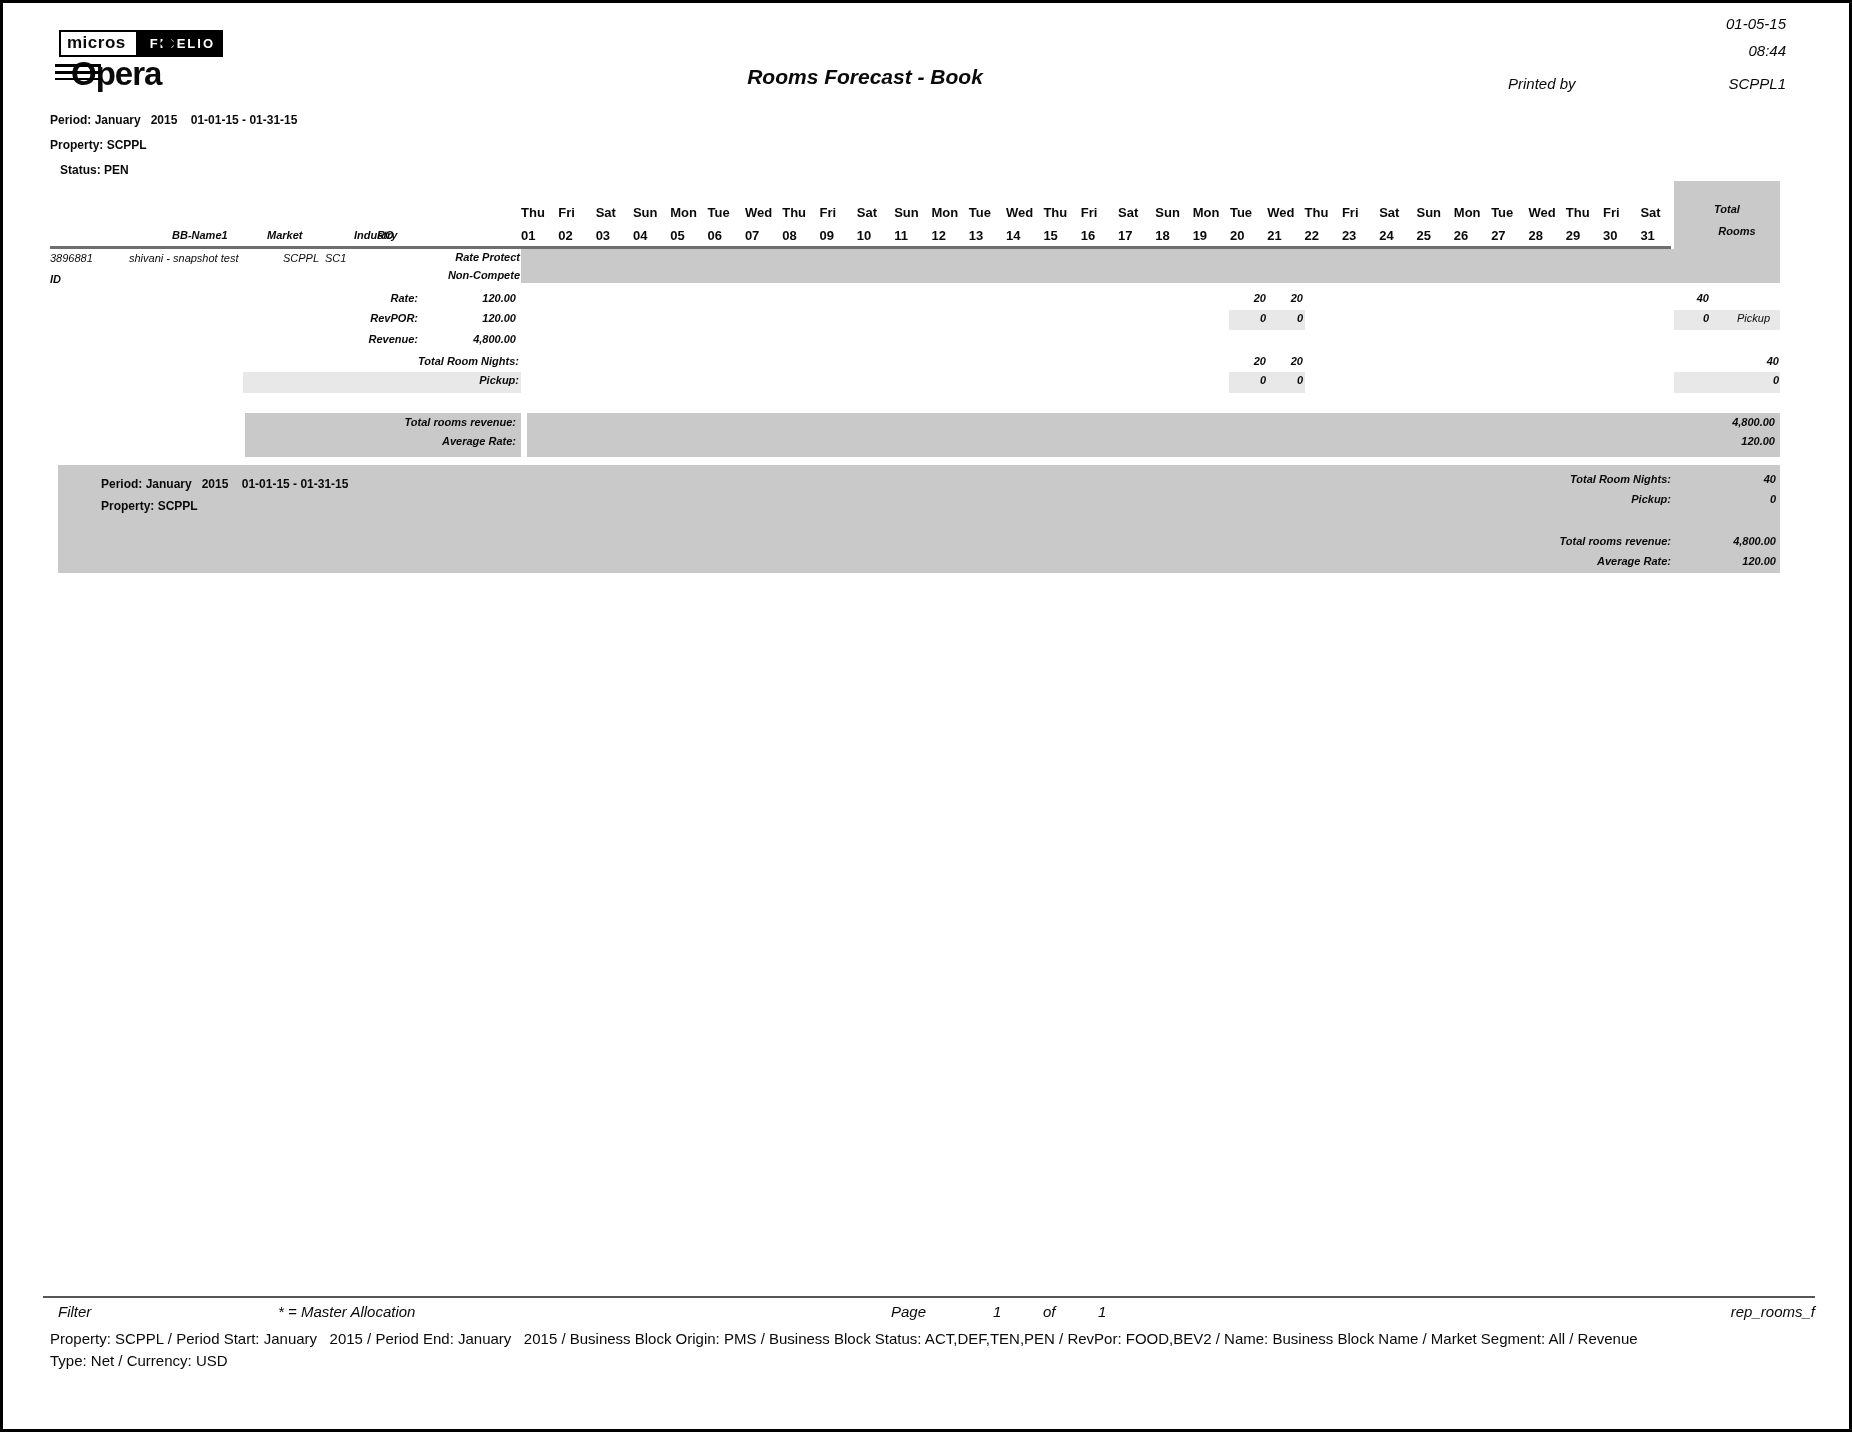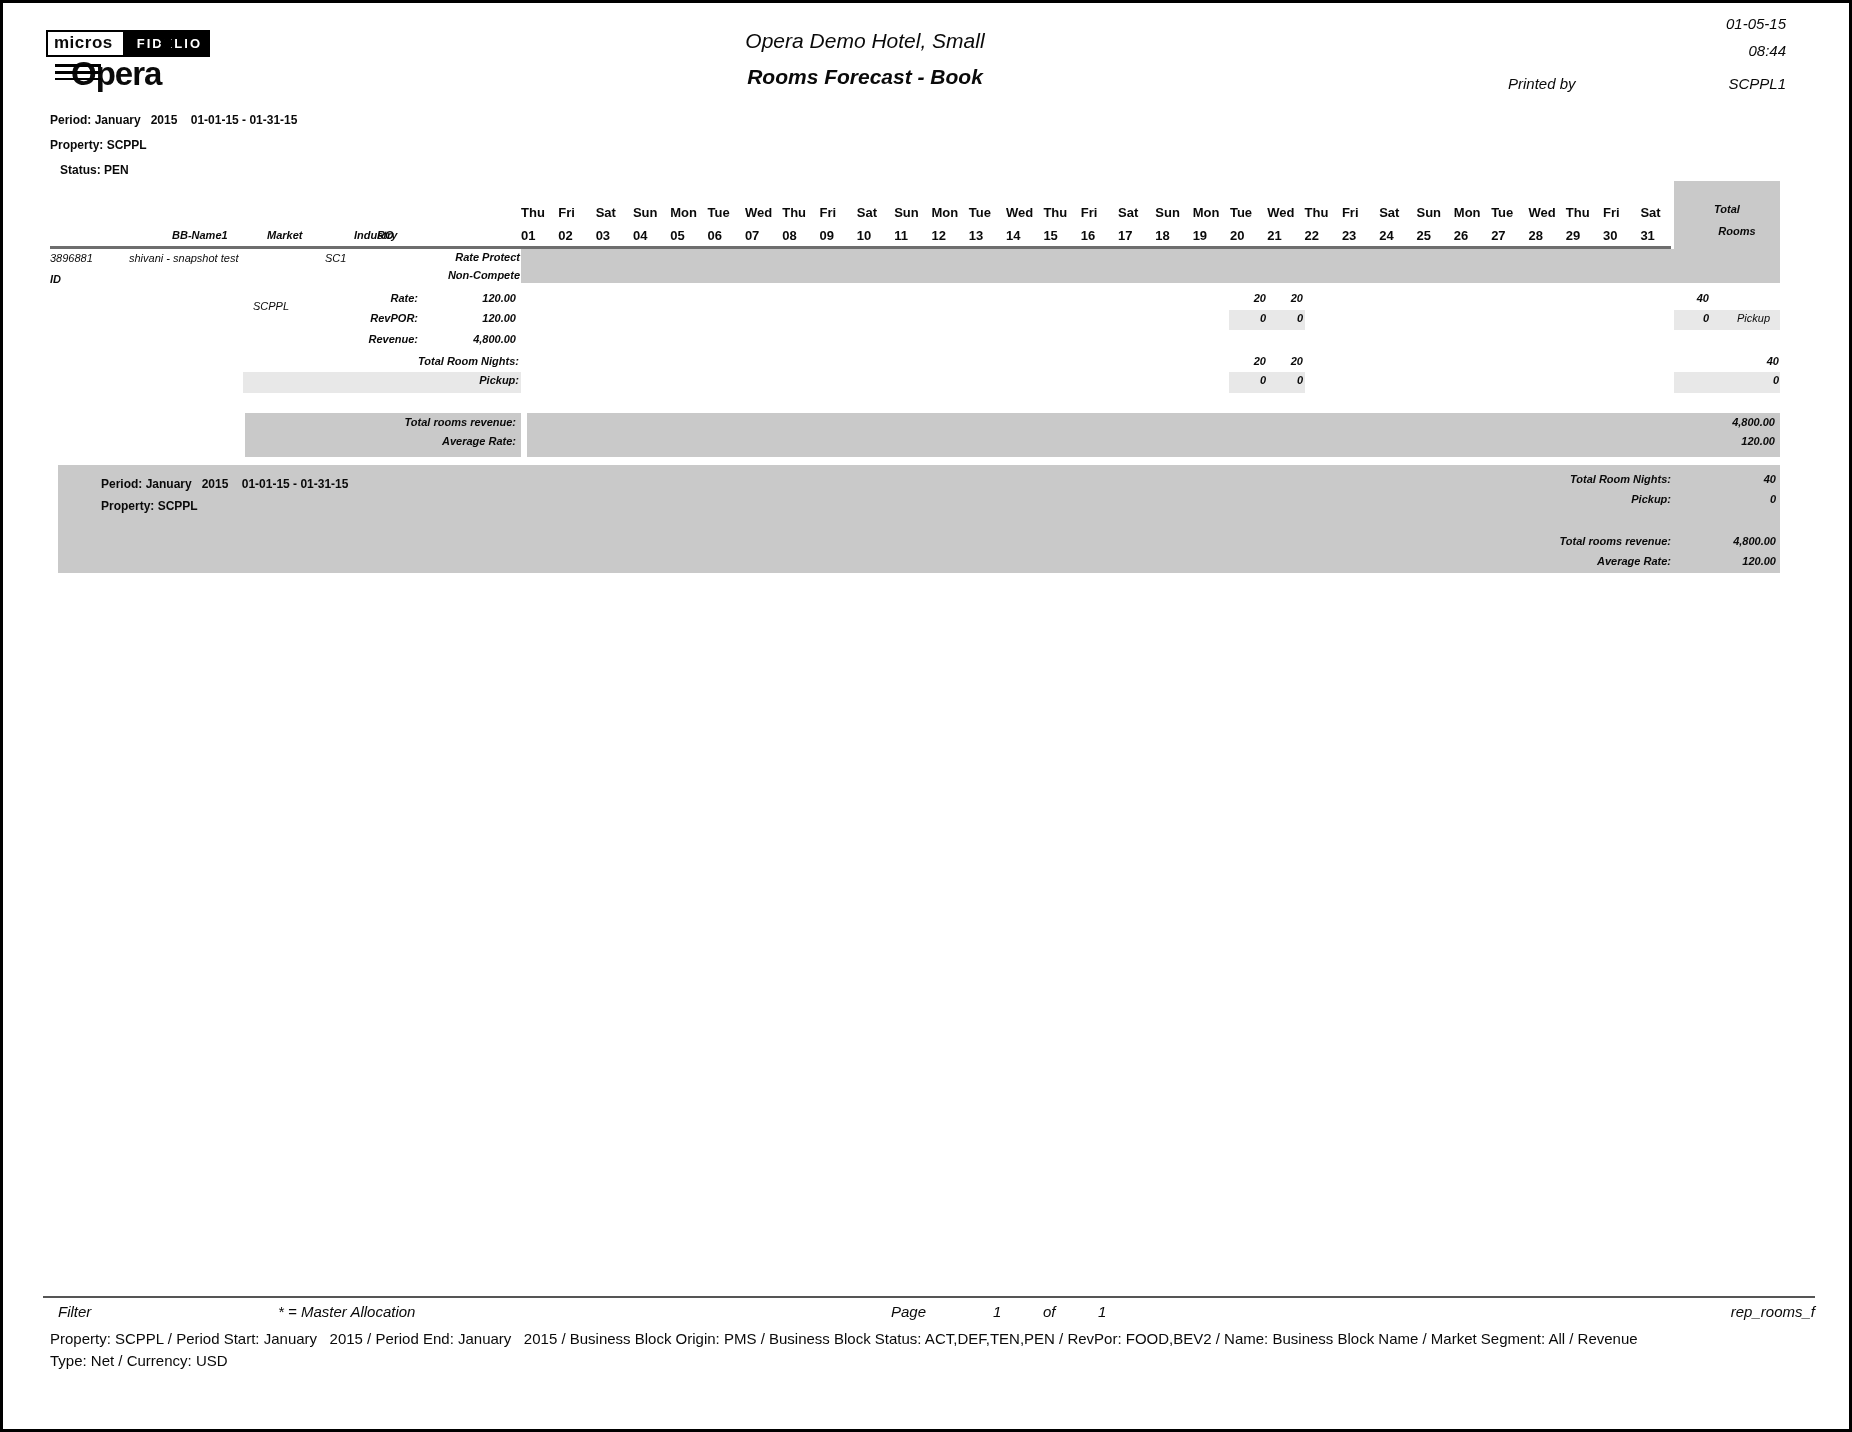--- a/index.html
+++ b/index.html
@@ -13,21 +13,21 @@
   .i{font-style:italic;}
   .pre{white-space:pre;}
   .ra{text-align:right;}
   .t13{font-size:11px;font-style:italic;}
   .t15{font-size:15px;}
   .t17{font-size:12px;}
   .t21{font-size:21px;}
   .gray{background:#c9c9c9;}
   .lgray{background:#e8e8e8;}
   
-  .mf-logo{display:flex;align-items:stretch;}
+  .mf-logo{display:flex;align-items:stretch;margin-left:13px;}
   .mf-micros{background:#fff;border:2px solid #000;padding:1px 10px 2px 6px;font-weight:bold;font-size:17px;letter-spacing:.5px;}
   .mf-fidelio{background:#000;color:#fff;font-weight:bold;font-size:13px;letter-spacing:2px;padding:6px 8px 0 12px;}
   .mf-diamond{position:absolute;left:116px;top:8px;width:11px;height:11px;background:#000;transform:rotate(45deg);}
   .opera-logo{font-weight:bold;font-size:33px;letter-spacing:-1px;}
   .opera-stripes{position:absolute;left:-16px;top:9px;width:46px;height:16px;
     background:repeating-linear-gradient(#000 0 3px,transparent 3px 7px);}
   
   .day-row{position:absolute;left:518px;top:202px;display:flex;}
   .day-cell{flex:0 0 37.32px;width:37.32px;font-weight:bold;font-size:13px;}
   .day-cell .dow{display:block;height:23px;}
@@ -45,21 +45,20 @@
       <span class="mf-fidelio">FIDELIO</span>
     </div>
     <span class="mf-diamond"></span>
   </div>
 
   <div class="abs opera-logo" style="left:68px;top:52px;">
     <span class="opera-stripes"></span>
     <span>Opera</span>
   </div>
 
-  <div class="abs i t21" style="left:432px;top:26px;width:860px;text-align:center;">Opera Demo Hotel, Small</div>
   <div class="abs i b t21" style="left:432px;top:62px;width:860px;text-align:center;">Rooms Forecast - Book</div>
 
   <div class="abs i t15 ra" style="left:1600px;top:12px;width:183px;">01-05-15</div>
   <div class="abs i t15 ra" style="left:1600px;top:39px;width:183px;">08:44</div>
   <div class="abs i t15" style="left:1505px;top:72px;">Printed by</div>
   <div class="abs i t15 ra" style="left:1650px;top:72px;width:133px;">SCPPL1</div>
 
   <div class="abs b t17 pre" style="left:47px;top:110px;">Period: January   2015    01-01-15 - 01-31-15</div>
   <div class="abs b t17 pre" style="left:47px;top:135px;">Property: SCPPL</div>
   <div class="abs b t17 pre" style="left:57px;top:160px;">Status: PEN</div>
@@ -201,21 +200,21 @@
   <div class="abs b t13" style="left:264px;top:226px;">Market</div>
   <div class="abs b t13" style="left:330px;top:226px;margin-left:44px;">RO</div>
   <div class="abs b t13" style="left:351px;top:226px;">Industry</div>
 
   <div class="abs rule" style="left:47px;top:243px;width:1621px;height:3px;"></div>
 
   <div class="abs gray" style="left:518px;top:246px;width:1259px;height:34px;"></div>
 
   <div class="abs t13" style="left:47px;top:249px;">3896881</div>
   <div class="abs t13" style="left:126px;top:249px;">shivani - snapshot test</div>
-  <div class="abs t13" style="left:250px;top:249px;margin-top:48px;">SCPPL</div>
+  <div class="abs t13" style="left:280px;top:249px;">SCPPL</div>
   <div class="abs t13" style="left:322px;top:249px;">SC1</div>
   <div class="abs b t13 ra" style="left:380px;top:248px;width:137px;">Rate Protect</div>
   <div class="abs b t13 ra" style="left:380px;top:266px;width:137px;">Non-Compete</div>
 
   <div class="abs b t13 ra" style="left:280px;top:289px;width:135px;">Rate:</div>
   <div class="abs b t13 ra" style="left:380px;top:289px;width:133px;">120.00</div>
   <div class="abs b t13 ra" style="left:1228px;top:289px;width:35px;">20</div>
   <div class="abs b t13 ra" style="left:1265px;top:289px;width:35px;">20</div>
   <div class="abs b t13 ra" style="left:1671px;top:289px;width:35px;">40</div>
 

